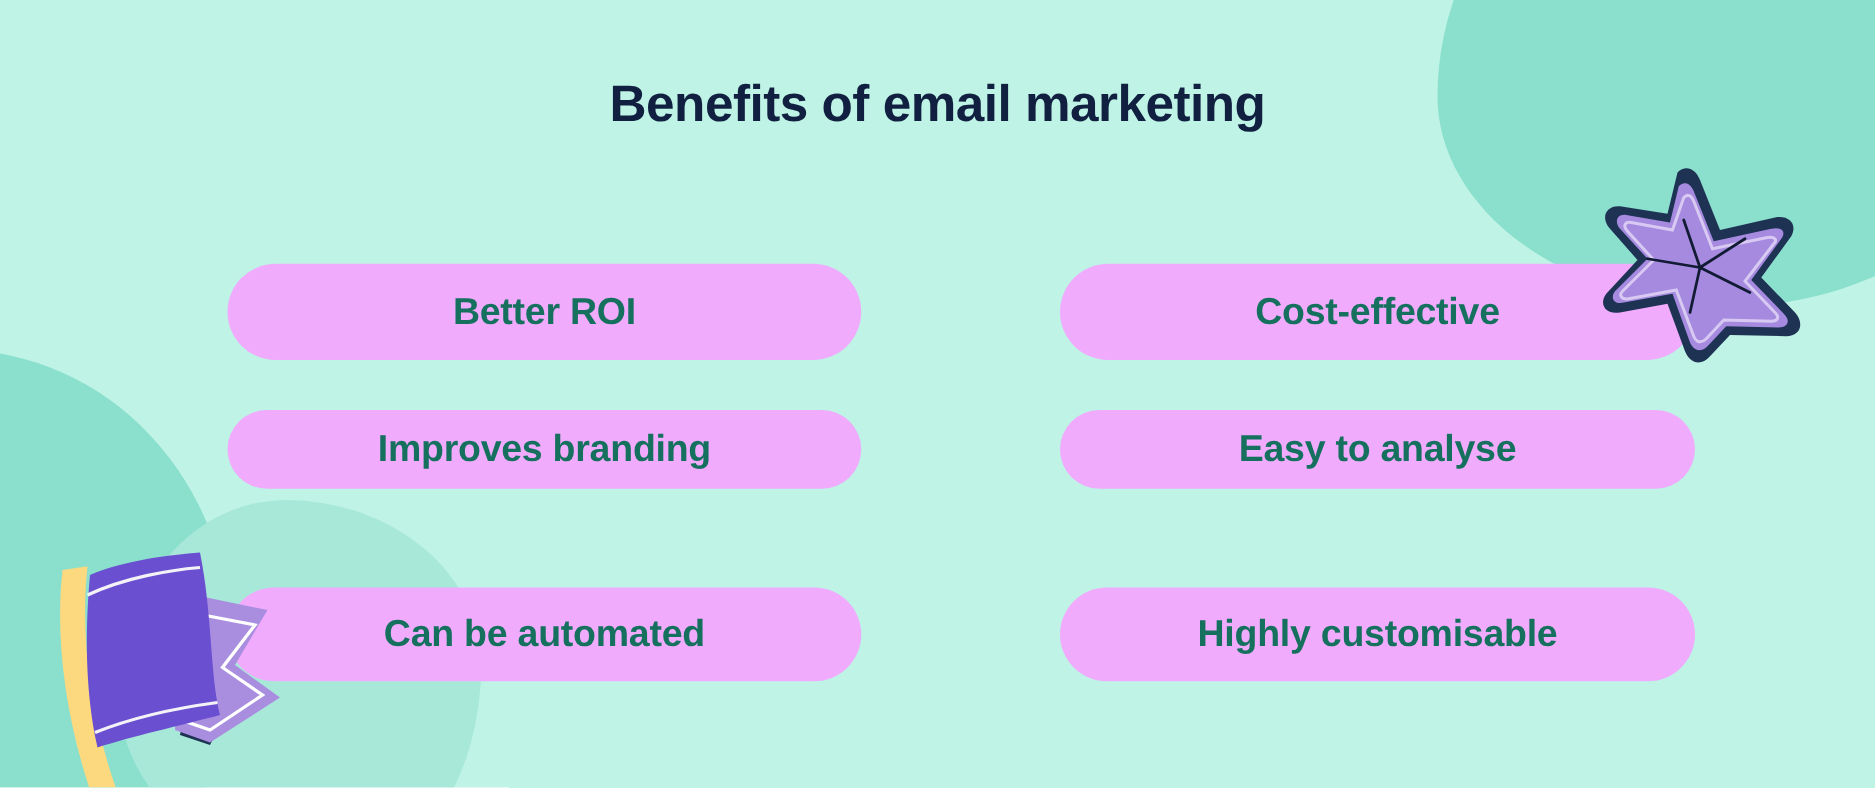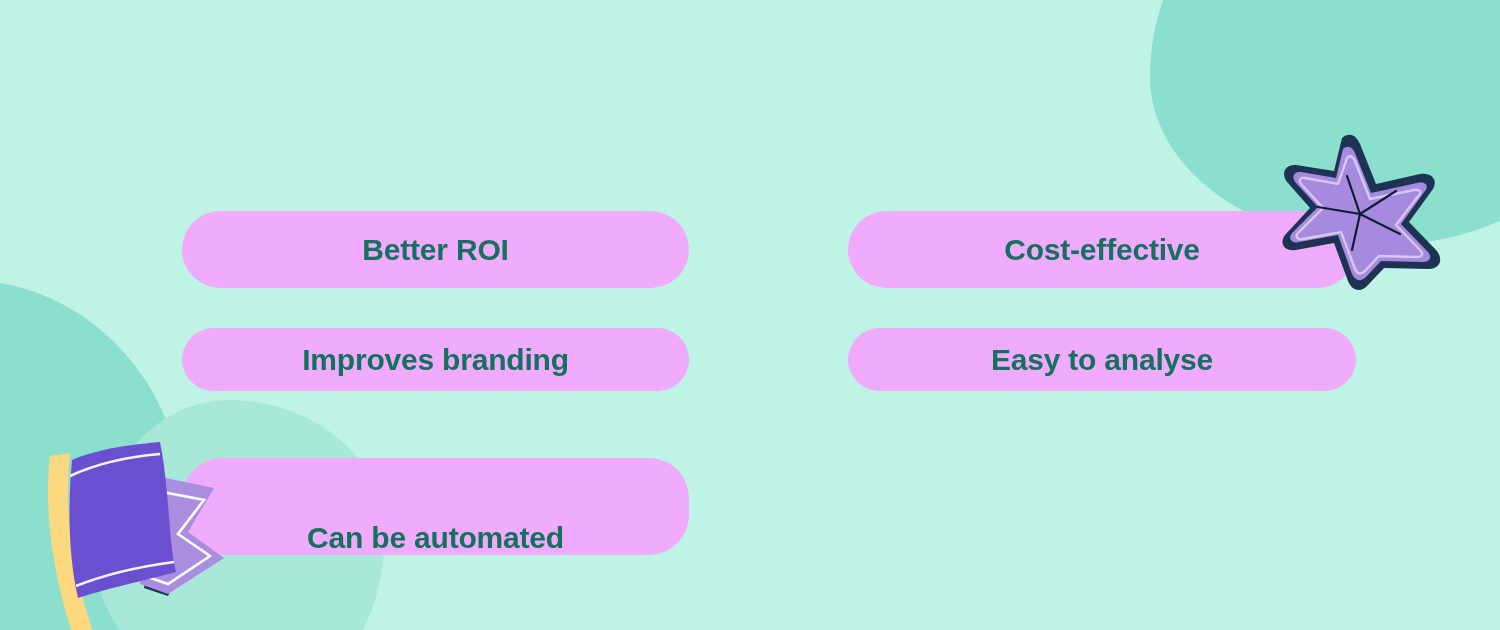--- a/index.html
+++ b/index.html
@@ -68,21 +68,21 @@
     justify-content: center;
     color: #15705e;
     font-size: 30px;
     font-weight: bold;
     letter-spacing: -0.2px;
   }
   .col-left  { left: 182px; width: 507px; }
   .col-right { left: 848px; width: 508px; }
   .row1 { top: 211px; height: 77px; }
   .row2 { top: 328px; height: 63px; }
-  .row3 { top: 458px; height: 97px; align-items: flex-end; }
+  .row3 { top: 470px; height: 75px; }
 
   
   #starfish {
     position: absolute;
     left: 1276px;
     top: 128px;
     width: 168px;
     height: 168px;
   }
 
@@ -97,36 +97,40 @@
 </style>
 </head>
 <body>
 
 <div id="canvas">
 
   <div class="blob" id="blob-top-right"></div>
   <div class="blob" id="blob-bottom-left"></div>
   <div class="blob" id="blob-flag-backdrop"></div>
 
+  <div id="title">Benefits of email marketing</div>
 
   <div class="pill col-left row1">
     <span>Better ROI</span>
   </div>
   <div class="pill col-left row2">
     <span>Improves branding</span>
   </div>
   <div class="pill col-left row3">
     <span>Can be automated</span>
   </div>
 
   <div class="pill col-right row1">
     <span>Cost-effective</span>
   </div>
   <div class="pill col-right row2">
     <span>Easy to analyse</span>
+  </div>
+  <div class="pill col-right row3">
+    <span>Highly customisable</span>
   </div>
 
   <svg id="starfish" viewBox="0 0 168 168">
     <path d="M66 10 C72 4 80 6 84 16 L100 56 L144 46 C156 44 162 52 157 61
              L133 94 L160 122 C168 131 164 141 153 141 L108 140 L92 157
              C85 165 76 163 72 153 L58 115 L20 122 C8 124 3 115 9 107
              L34 80 L12 55 C4 46 9 36 20 37 L58 43 Z" fill="#1e3253"></path>
     <path d="M67 21 C71 17 76 18 79 25 L95 65 L141 55 C150 53 153 58 149 63
              L125 96 L151 123 C157 129 154 134 147 134 L105 133 L90 149
              C85 154 79 153 76 146 L62 107 L23 114 C15 116 12 110 16 105

